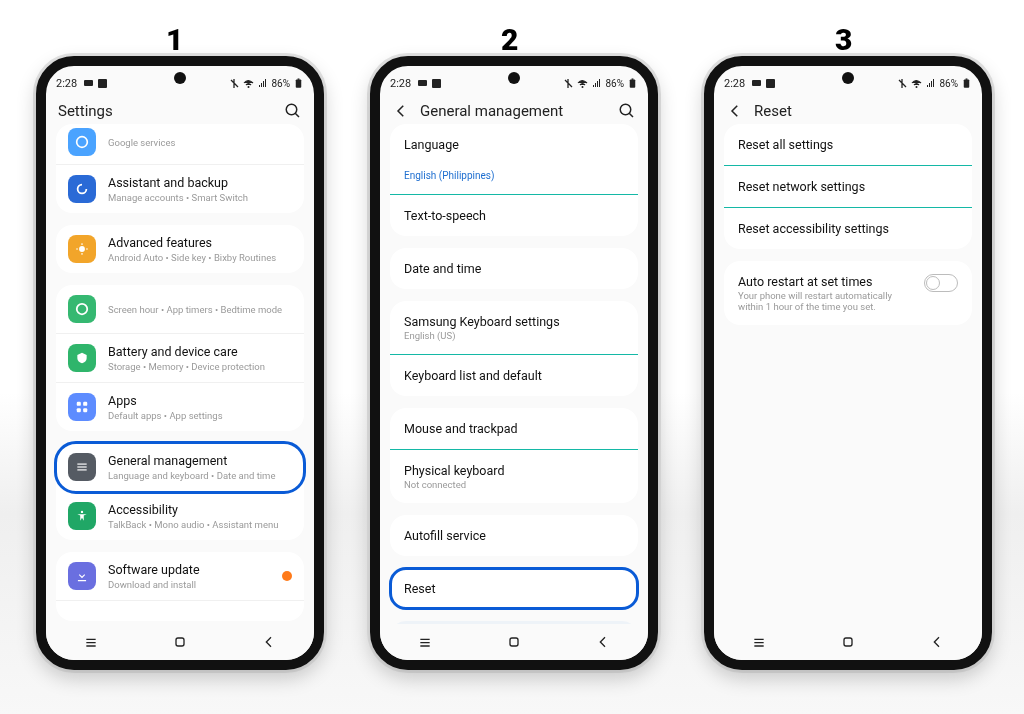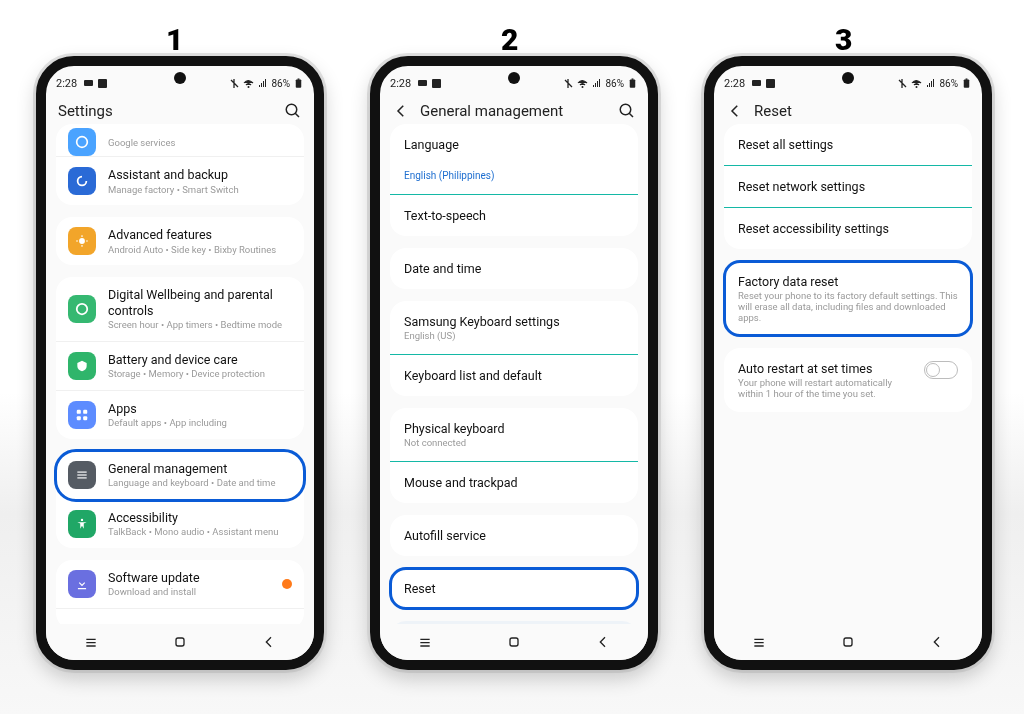--- a/index.html
+++ b/index.html
@@ -118,39 +118,39 @@
     <span class="title">Settings</span>
     <svg viewBox="0 0 24 24">
         <circle cx="10" cy="10" r="7"></circle>
         <line x1="20" y1="20" x2="15" y2="15"></line>
       </svg>
   </div>
 
   <div class="scroll">
 
     <div class="peek">
-      <div class="row" style="padding-top:4px;padding-bottom:0">
+      <div class="row" style="padding-top:4px;padding-bottom:8px">
         <div class="icon" style="background:#4aa3ff">
           <svg width="16" height="16" viewBox="0 0 24 24" fill="none" stroke="#fff" stroke-width="2.5">
               <circle cx="12" cy="12" r="8"></circle>
             </svg>
         </div>
         <div class="txt">
             <div class="sub">Google services</div>
           </div>
       </div>
       <div class="row">
         <div class="icon" style="background:#2a6ad6">
           <svg width="14" height="14" viewBox="0 0 24 24" fill="#fff">
               <path d="M12 3a9 9 0 1 0 9 9h-3a6 6 0 1 1-6-6V3z"></path>
             </svg>
         </div>
         <div class="txt">
           <div class="ttl">Assistant and backup</div>
-          <div class="sub">Manage factory  •  Smart Switch</div>
+          <div class="sub">Manage accounts  •  Smart Switch</div>
         </div>
       </div>
     </div>
 
     <div class="card">
       <div class="row">
         <div class="icon" style="background:#f2a52a">
           <svg width="14" height="14" viewBox="0 0 24 24" fill="#fff">
               <circle cx="12" cy="12" r="5"></circle>
               <path d="M12 2v3M12 19v3M2 12h3M19 12h3" stroke="#fff" stroke-width="2"></path>
@@ -164,21 +164,20 @@
     </div>
 
     <div class="card">
       <div class="row">
         <div class="icon" style="background:#35b871">
           <svg width="14" height="14" viewBox="0 0 24 24" fill="#fff">
               <circle cx="12" cy="12" r="9" fill="none" stroke="#fff" stroke-width="3"></circle>
             </svg>
         </div>
         <div class="txt">
-          <div class="ttl">Digital Wellbeing and parental controls</div>
           <div class="sub">Screen hour  •  App timers  •  Bedtime mode</div>
         </div>
       </div>
       <div class="row">
         <div class="icon" style="background:#2fb56b">
           <svg width="14" height="14" viewBox="0 0 24 24" fill="#fff">
               <path d="M12 3l8 4v5c0 5-3.5 8-8 9-4.5-1-8-4-8-9V7l8-4z"></path>
             </svg>
         </div>
         <div class="txt">
@@ -190,21 +189,21 @@
         <div class="icon" style="background:#5d8cff">
           <svg width="14" height="14" viewBox="0 0 24 24" fill="#fff">
               <rect x="3" y="3" width="7" height="7" rx="2"></rect>
               <rect x="14" y="3" width="7" height="7" rx="2"></rect>
               <rect x="3" y="14" width="7" height="7" rx="2"></rect>
               <rect x="14" y="14" width="7" height="7" rx="2"></rect>
             </svg>
         </div>
         <div class="txt">
           <div class="ttl">Apps</div>
-          <div class="sub">Default apps  •  App including</div>
+          <div class="sub">Default apps  •  App settings</div>
         </div>
       </div>
     </div>
 
     <div class="card">
       <div class="row hl">
         <div class="icon" style="background:#555b63">
           <svg width="14" height="14" viewBox="0 0 24 24" fill="none" stroke="#fff" stroke-width="2">
               <line x1="4" y1="7" x2="20" y2="7"></line>
               <line x1="4" y1="12" x2="20" y2="12"></line>
@@ -329,25 +328,25 @@
         <div class="sec-title">Samsung Keyboard settings</div>
         <div class="sec-sub">English (US)</div>
       </div>
       <div class="listrow">
         <div class="sec-title">Keyboard list and default</div>
       </div>
     </div>
 
     <div style="margin-top:12px">
       <div class="listrow">
+        <div class="sec-title">Mouse and trackpad</div>
+      </div>
+      <div class="listrow">
         <div class="sec-title">Physical keyboard</div>
         <div class="sec-sub">Not connected</div>
-      </div>
-      <div class="listrow">
-        <div class="sec-title">Mouse and trackpad</div>
       </div>
     </div>
 
     <div class="listonly" style="margin-top:12px">
       <div class="sec-title">Autofill service</div>
     </div>
 
     <div class="listonly hl2" style="margin-top:12px">
       <div class="sec-title">Reset</div>
     </div>
@@ -417,24 +416,20 @@
         <div class="sec-title">Reset all settings</div>
       </div>
       <div class="listrow">
         <div class="sec-title">Reset network settings</div>
       </div>
       <div class="listrow">
         <div class="sec-title">Reset accessibility settings</div>
       </div>
     </div>
 
-    <div class="listonly hl2" style="margin-top:12px">
-      <div class="sec-title">Factory data reset</div>
-      <div class="sec-sub">Reset your phone to its factory default settings. This will erase all data, including files and downloaded apps.</div>
-    </div>
 
     <div class="listonly" style="margin-top:12px;display:flex;gap:10px;align-items:flex-start">
       <div style="flex:1">
         <div class="sec-title">Auto restart at set times</div>
         <div class="sec-sub">Your phone will restart automatically within 1 hour of the time you set.</div>
       </div>
       <div class="tog"></div>
     </div>
   </div>
 

